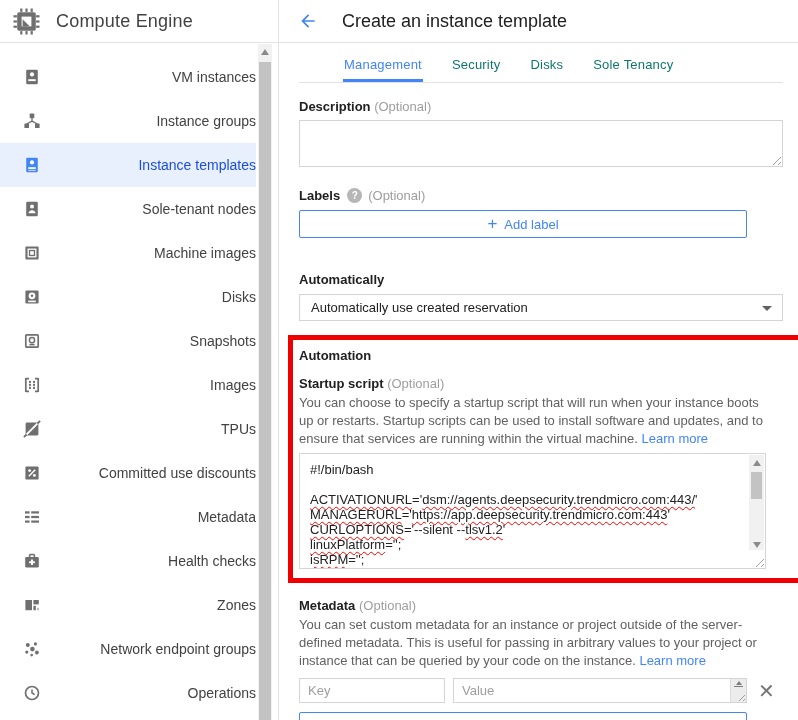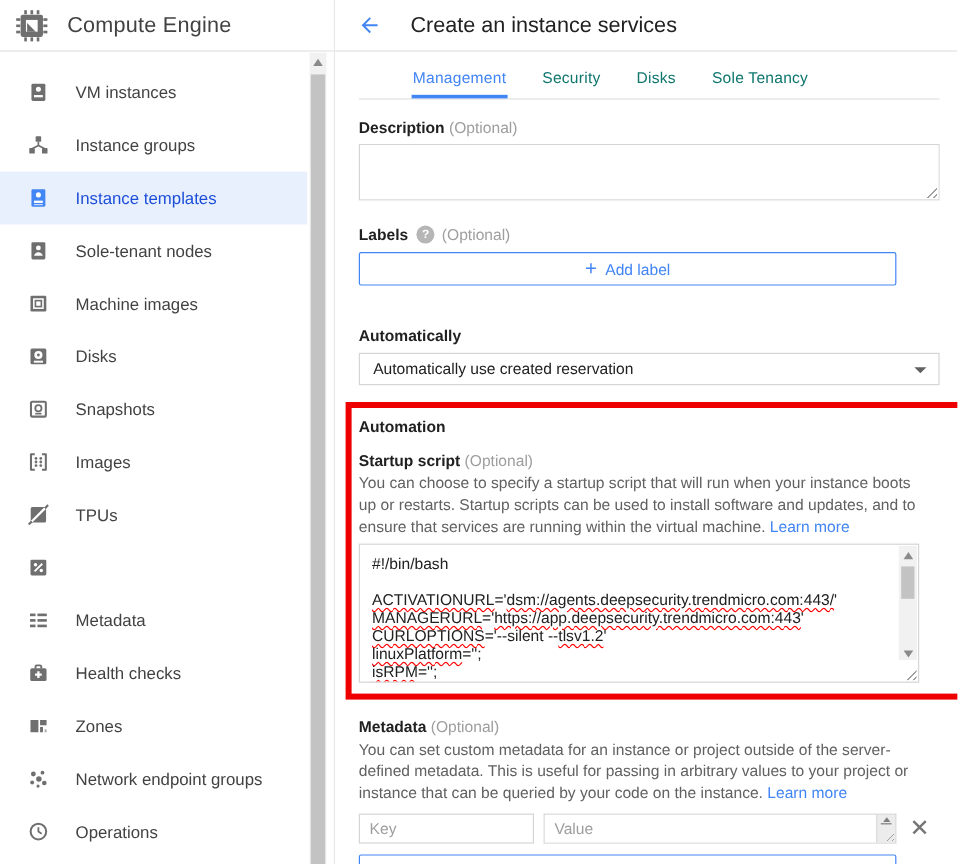--- a/index.html
+++ b/index.html
@@ -4,21 +4,21 @@
 <style>
   html,body{margin:0;padding:0;background:#fff;}
   body{font-family:"Liberation Sans",sans-serif;-webkit-font-smoothing:antialiased;}
   .app{position:relative;width:798px;height:720px;overflow:hidden;background:#fff;display:flex;}
 
   
   .sidebar{width:278px;flex:none;position:relative;background:#fff;}
   .side-header{height:43px;border-bottom:1px solid #e2e2e2;display:flex;align-items:center;padding-left:13px;box-sizing:border-box;}
   .side-title{font-size:18px;color:#424242;margin-left:16px;letter-spacing:.2px;}
   .side-items{padding-top:12px;}
-  .side-item{height:44px;display:flex;align-items:center;padding-left:23px;width:256px;box-sizing:border-box;cursor:pointer;}
+  .side-item{height:44px;display:flex;align-items:center;padding-left:23px;width:256px;box-sizing:border-box;cursor:pointer;justify-content:space-between;}
   .side-item.selected{background:#e8f0fe;}
   .side-icon{width:18px;height:18px;margin-right:22px;flex:none;display:flex;align-items:center;justify-content:center;}
   .side-label{font-size:14px;color:#424242;white-space:nowrap;}
   .side-item.selected .side-label{color:#1d4ed8;}
 
   
   .side-scrollbar{position:absolute;top:44px;right:6px;bottom:0;width:14px;background:#f1f1f1;}
   .sb-up{height:16px;display:flex;align-items:center;justify-content:center;cursor:pointer;}
   .tri-up{width:0;height:0;border-left:4px solid transparent;border-right:4px solid transparent;border-bottom:6px solid #8a8a8a;}
   .sb-thumb{position:absolute;top:18px;left:1px;right:1px;bottom:0;background:#c3c3c3;cursor:pointer;}
@@ -220,20 +220,21 @@
         </div>
         <div class="side-item">
           <span class="side-icon">
             <svg width="18" height="18" viewBox="0 0 18 18">
               <rect x="2.4" y="2.4" width="13.2" height="13.2" rx="1.2" fill="#6f6f6f"></rect>
               <path d="M5.8 12.2 12.2 5.8" stroke="#fff" stroke-width="1.5"></path>
               <circle cx="6.6" cy="6.6" r="1.45" fill="#fff"></circle>
               <circle cx="11.4" cy="11.4" r="1.45" fill="#fff"></circle>
             </svg>
           </span>
+          <span class="side-label">Committed use discounts</span>
         </div>
         <div class="side-item">
           <span class="side-icon">
             <svg width="18" height="18" viewBox="0 0 18 18">
               <g fill="#6f6f6f">
                 <rect x="2" y="3.3" width="4.6" height="2.2"></rect>
                 <rect x="8.2" y="3.3" width="7.8" height="2.2"></rect>
                 <rect x="2" y="7.9" width="4.6" height="2.2"></rect>
                 <rect x="8.2" y="7.9" width="7.8" height="2.2"></rect>
                 <rect x="2" y="12.5" width="4.6" height="2.2"></rect>
@@ -299,21 +300,21 @@
     </div>
   </div>
 
   <div class="main">
     <div class="main-header">
       <span class="back-btn">
         <svg width="20" height="20" viewBox="0 0 24 24">
             <path fill="#4285f4" d="M20 11H7.8l5.6-5.6L12 4l-8 8 8 8 1.4-1.4L7.8 13H20v-2z"></path>
           </svg>
       </span>
-      <span class="main-title">Create an instance services</span>
+      <span class="main-title">Create an instance template</span>
     </div>
 
     <div class="content">
       <div class="tabs">
           <div class="tab active">Management</div>
           <div class="tab">Security</div>
           <div class="tab">Disks</div>
           <div class="tab">Sole Tenancy</div>
         </div>
 

